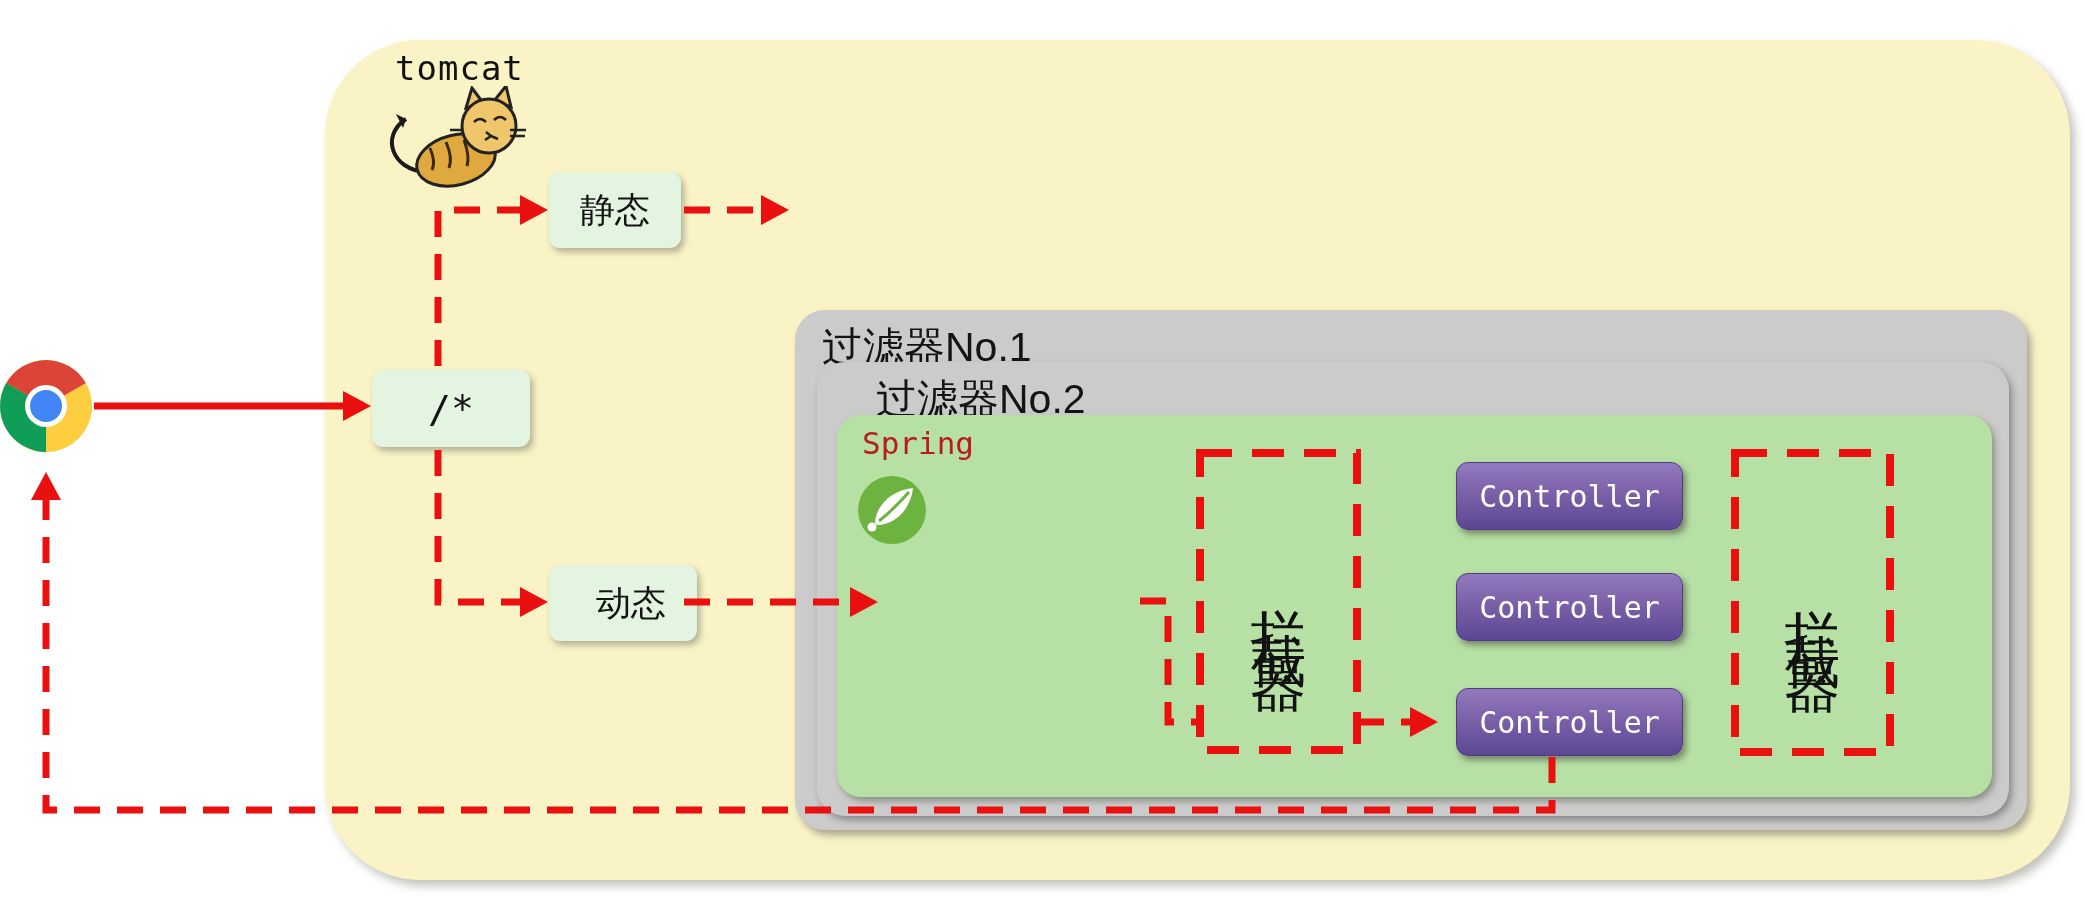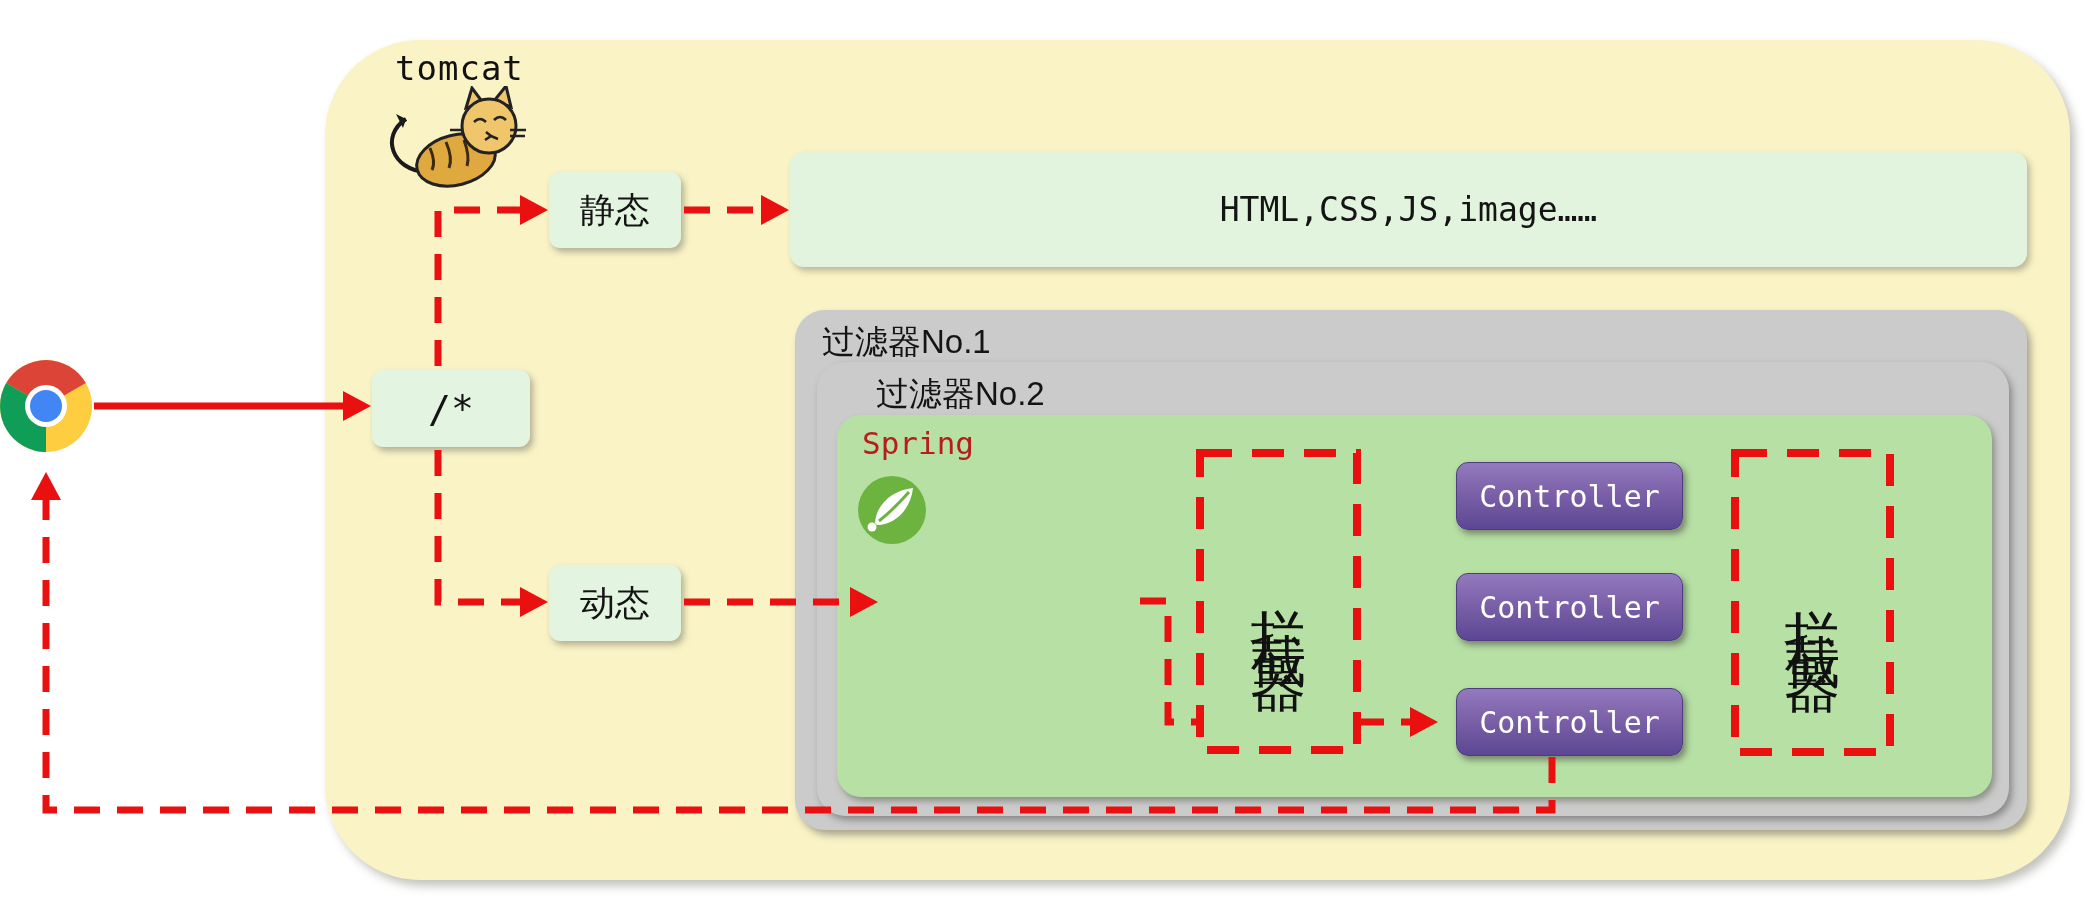--- a/index.html
+++ b/index.html
@@ -32,35 +32,35 @@
     left:817px;top:362px;width:1192px;height:454px;
     background:#CBCBCB;border-radius:28px;
     box-shadow:3px 4px 7px rgba(80,80,80,0.55);
   }
   .spring-box{
     left:837px;top:415px;width:1155px;height:382px;
     background:#B6E0A4;border-radius:24px;
     box-shadow:3px 4px 6px rgba(80,90,70,0.5);
   }
   .filter-label{
-    font-size:33px;color:#141414;
+    font-size:41px;color:#141414;
     font-family:"Liberation Sans","DejaVu Sans Mono",sans-serif;
   }
   .spring-label{left:862px;top:425px;font-size:31px;color:#b91c1c;}
 
   
   .mint{
     background:#E3F4E0;border-radius:11px;
     box-shadow:3px 4px 6px rgba(110,110,100,0.5);
     display:flex;align-items:center;justify-content:center;
     color:#141414;
   }
   .slash-box{left:372px;top:370px;width:158px;height:77px;font-size:38px;}
   .static-box{left:549px;top:172px;width:132px;height:76px;font-size:35px;}
-  .dynamic-box{left:549px;top:565px;width:132px;height:76px;font-size:35px;}
+  .dynamic-box{left:549px;top:565px;width:132px;height:76px;font-size:35px;padding-left:16px;}
   .resources-box{
     left:790px;top:152px;width:1237px;height:115px;
     background:#E2F4DE;border-radius:14px;
     box-shadow:3px 4px 6px rgba(110,110,100,0.45);
     display:flex;align-items:center;justify-content:center;
     font-size:33px;color:#141414;
   }
 
   
   .purple{
@@ -112,21 +112,20 @@
   </svg>
 
   <svg class="abs logo" style="left:0;top:360px;" width="92" height="92" viewBox="0 0 92 92">
     <circle cx="46" cy="46" r="46" fill="#FFCD40"></circle>
     <path d="M46,46 L6.2,23 A46,46 0 0 1 85.8,23 Z" fill="#DB4437"></path>
     <path d="M46,46 L6.2,23 A46,46 0 0 0 46,92 Z" fill="#0F9D58"></path>
     <circle cx="46" cy="46" r="21" fill="#ffffff"></circle>
     <circle cx="46" cy="46" r="16" fill="#4285F4"></circle>
   </svg>
 
-  <div class="abs resources-box mono">HTML,CSS,JS,image……</div>
 
   <div class="abs filter1-box"></div>
   <div class="abs filter-label" style="left:822px;top:320px;">过滤器No.1</div>
   <div class="abs filter2-box"></div>
   <div class="abs filter-label" style="left:876px;top:372px;">过滤器No.2</div>
 
   <div class="abs spring-box"></div>
   <div class="abs spring-label mono">Spring</div>
 
   <svg class="abs logo" style="left:855px;top:473px;" width="74" height="74" viewBox="0 0 74 74">

